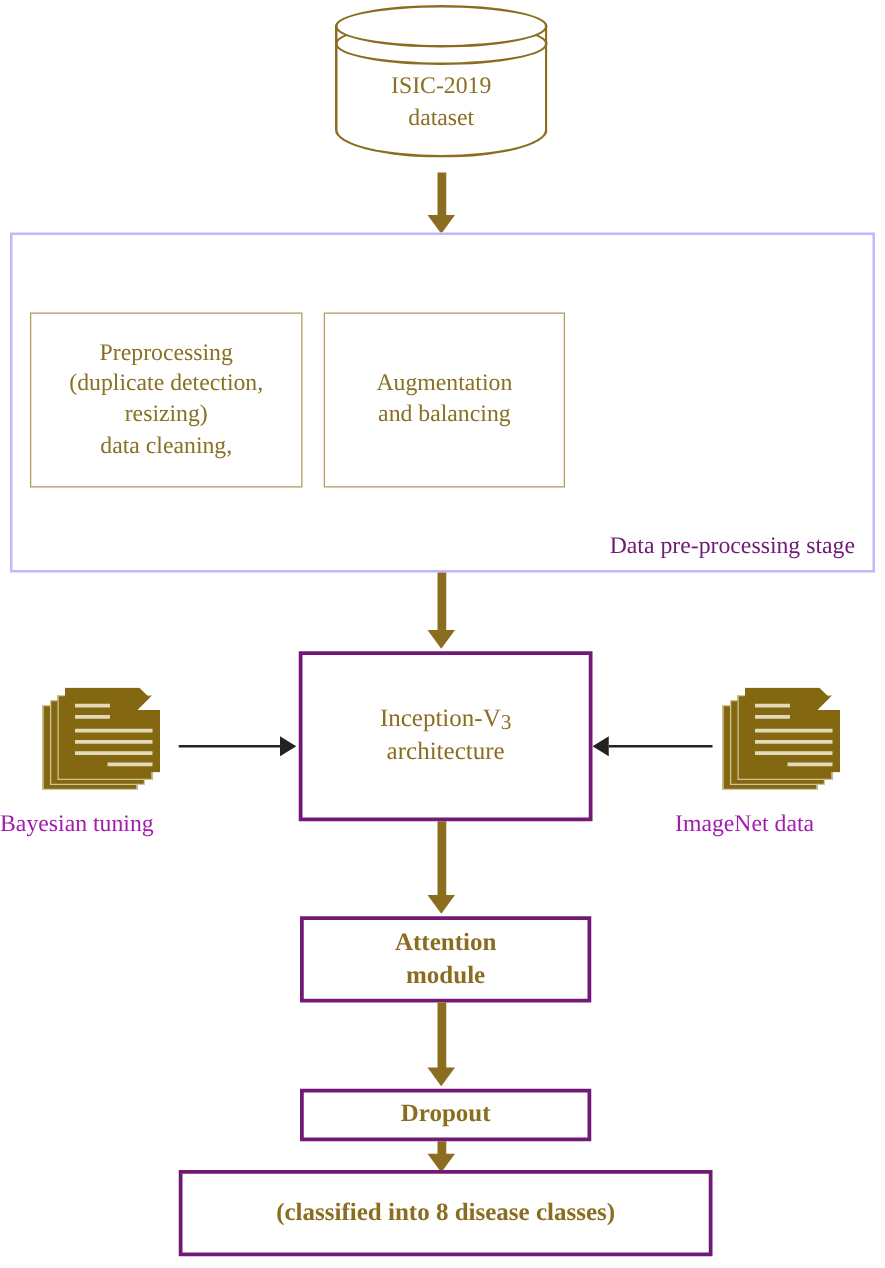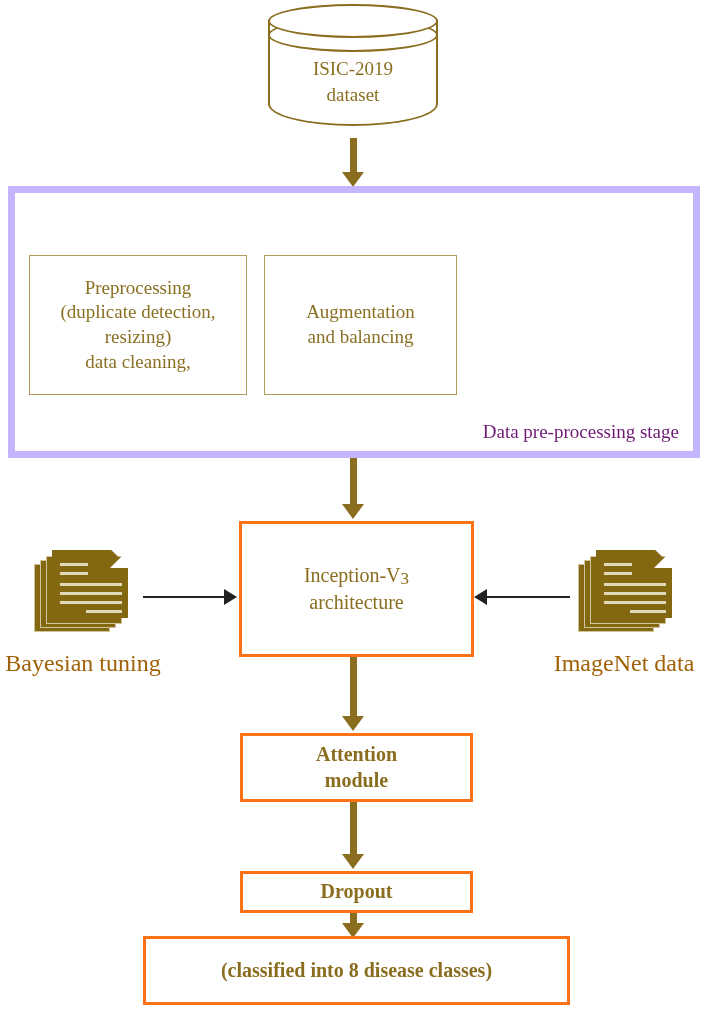--- a/index.html
+++ b/index.html
@@ -25,21 +25,21 @@
     box-sizing: border-box;
     display: flex;
     align-items: center;
     justify-content: center;
     text-align: center;
     color: #8a6d1f;
     background: #ffffff;
     line-height: 1.28;
   }
   .node-thick {
-    border: 3px solid #f97316;
+    border: 3px solid #701a75;
   }
 
   
   #db {
     position: absolute;
     left: 268px;
     top: 4px;
     width: 170px;
     height: 134px;
   }
@@ -81,21 +81,21 @@
   }
 
   
   #prep-container {
     position: absolute;
     left: 8px;
     top: 186px;
     width: 692px;
     height: 272px;
     box-sizing: border-box;
-    border: 7px solid #c4b5fd;
+    border: 2px solid #c4b5fd;
     background: #ffffff;
   }
   #prep-label {
     position: absolute;
     right: 14px;
     bottom: 8px;
     color: #701a75;
     font-size: 19px;
     white-space: nowrap;
   }
@@ -221,23 +221,22 @@
   }
   .doc-stack .tl {
     position: absolute;
     height: 3px;
     background: #e2d9b8;
   }
 
   
   .side-label {
     position: absolute;
-    color: #a16207;
-    font-size: 24px;
-    text-align: center;
+    color: #a21caf;
+    font-size: 19px;
     line-height: 1.3;
   }
   #bayes-label   { left: 0px;   top: 648px; width: 166px; }
   #imagenet-label{ left: 540px; top: 648px; width: 168px; }
 
   sub.inc3 {
     font-size: 0.85em;
     vertical-align: -0.12em;
   }
   .nowrap { white-space: nowrap; }

